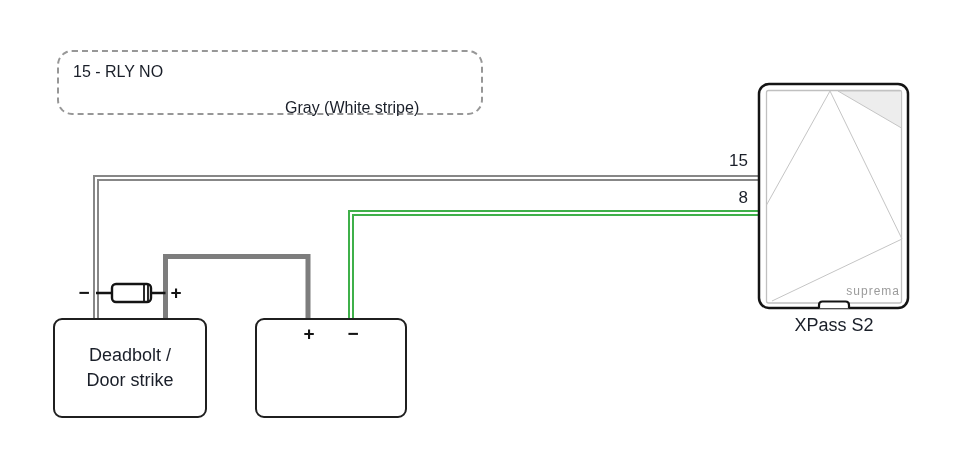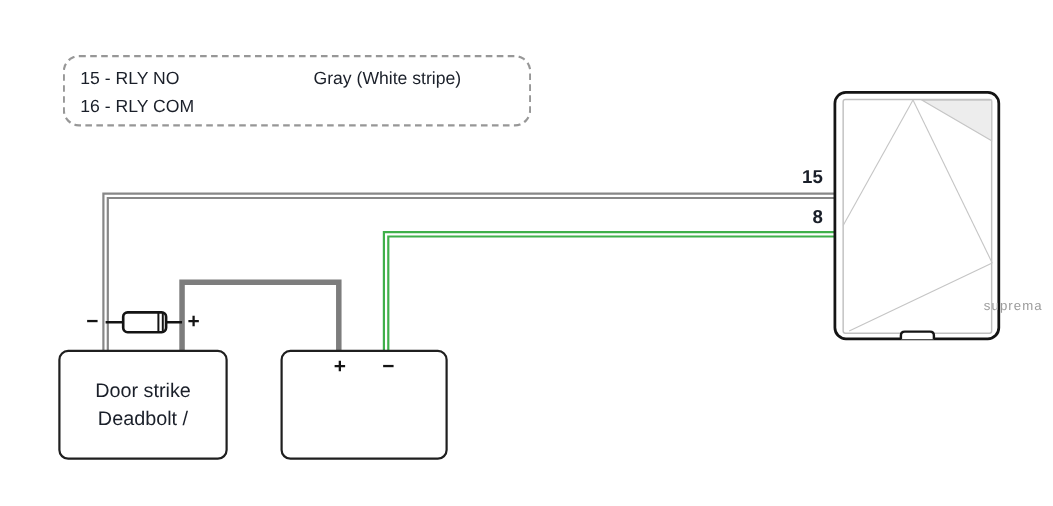--- a/index.html
+++ b/index.html
@@ -16,49 +16,49 @@
 
   
   .legend{
     left:57px;top:50px;width:426px;height:65px;
     border:2px dashed #979797;border-radius:15px;
     box-sizing:border-box;
     padding-top:7px;
   }
   .legend-row{display:flex;line-height:26px;font-size:16px;padding-left:14px;}
   .legend-pin{width:212px;}
-  .legend-wire{flex:1;}
+  .legend-wire{flex:1;margin-top:36px;}
 
   
   .wire-label{
     width:40px;text-align:right;
-    font-size:17px;line-height:20px;font-weight:bold;
+    font-size:17px;line-height:20px;
   }
 
   
   .comp-box{
     border:2.5px solid #1f1f1f;border-radius:9px;
     background:#ffffff;box-sizing:border-box;
     display:flex;flex-direction:column;
     align-items:center;justify-content:center;
     font-size:18px;line-height:25px;text-align:center;
   }
   .deadbolt{left:53px;top:318px;width:154px;height:100px;}
   .dcpower{left:255px;top:318px;width:152px;height:100px;}
 
   .polarity{
     position:absolute;width:16px;height:20px;
     font-size:19px;font-weight:600;line-height:20px;
     text-align:center;color:#141414;
   }
 
   .brand{
-    left:840px;top:271px;width:60px;
+    left:840px;top:284px;width:60px;
     text-align:right;font-size:12px;letter-spacing:1px;
-    color:#9b9b9b;font-weight:500;margin-left:48px;
+    color:#9b9b9b;font-weight:500;
   }
   .device-label{
     left:768px;top:314px;width:132px;
     text-align:center;font-size:18px;line-height:22px;
   }
 
   
   .wire{fill:none;stroke-linejoin:miter;stroke-linecap:butt;}
   .panel-outline{fill:#ffffff;stroke:#141414;stroke-width:2.5;}
   .panel-inner{fill:none;stroke:#c0c0c0;stroke-width:1.3;}
@@ -100,35 +100,35 @@
       <path class="diode-band" d="M144,284.6 L144,301.4 M148,284.6 L148,301.4"></path>
     </g>
   </svg>
 
   <div class="abs legend">
     <div class="legend-row">
       <span class="legend-pin">15 - RLY NO</span>
       <span class="legend-wire">Gray (White stripe)</span>
     </div>
     <div class="legend-row">
-      <span class="legend-pin">16 - RLY COM</span>
     </div>
   </div>
 
   <div class="abs wire-label" style="left:708px;top:151px;">15</div>
   <div class="abs wire-label" style="left:708px;top:188px;">8</div>
 
   <div class="polarity" style="left:76px;top:283px;">−</div>
   <div class="polarity" style="left:168px;top:283px;">+</div>
 
   <div class="abs comp-box deadbolt">
+    <div>Deadbolt /</div>
     <div>Door strike</div>
-    <div>Deadbolt /</div>
   </div>
 
   <div class="abs comp-box dcpower">
     <div class="polarity" style="left:44px;top:4px;">+</div>
     <div class="polarity" style="left:88px;top:4px;">−</div>
   </div>
 
   <div class="abs brand">suprema</div>
+  <div class="abs device-label">XPass S2</div>
 
 </div>
 
 </body></html>

